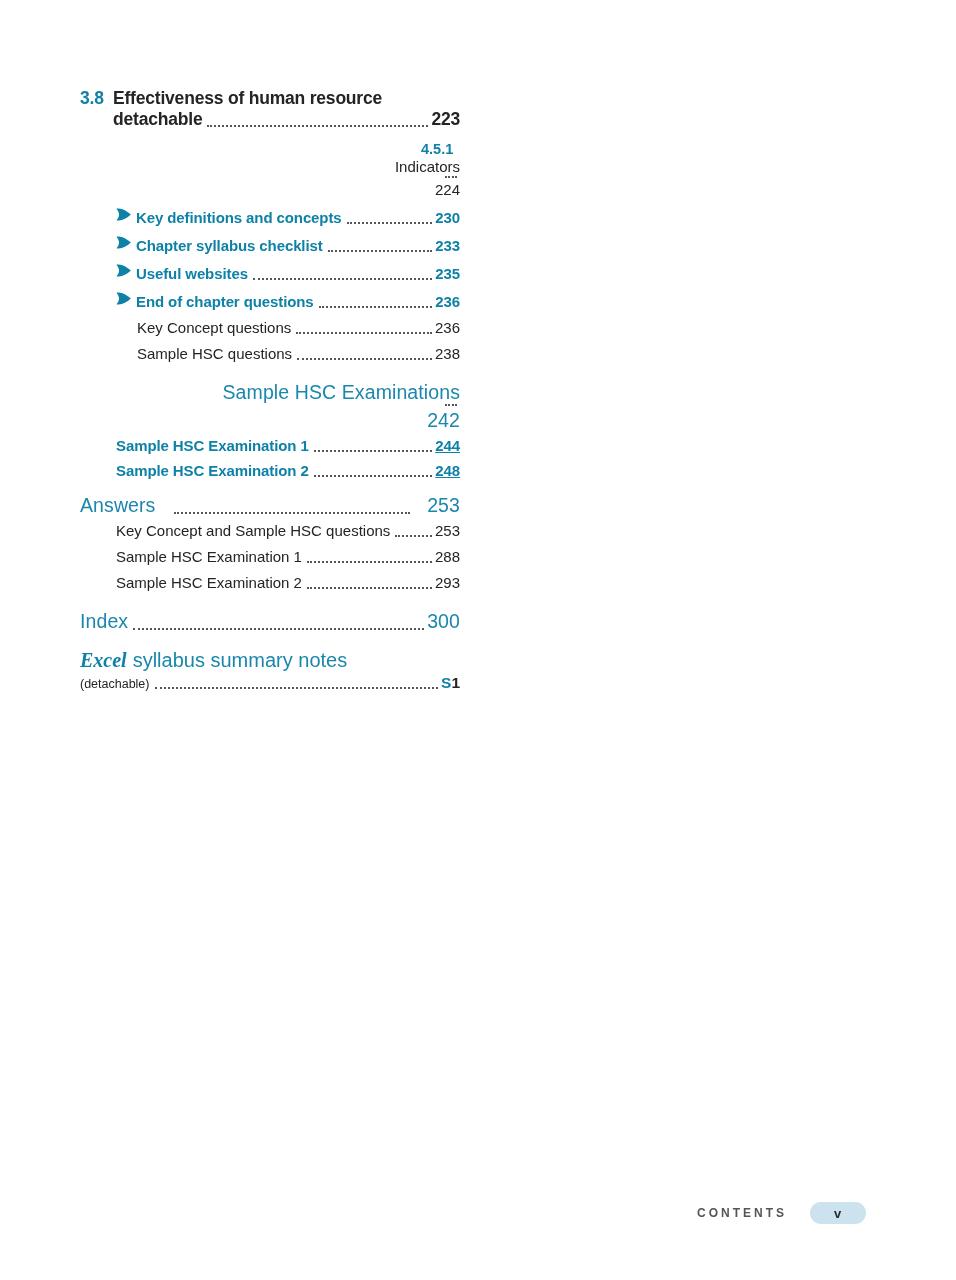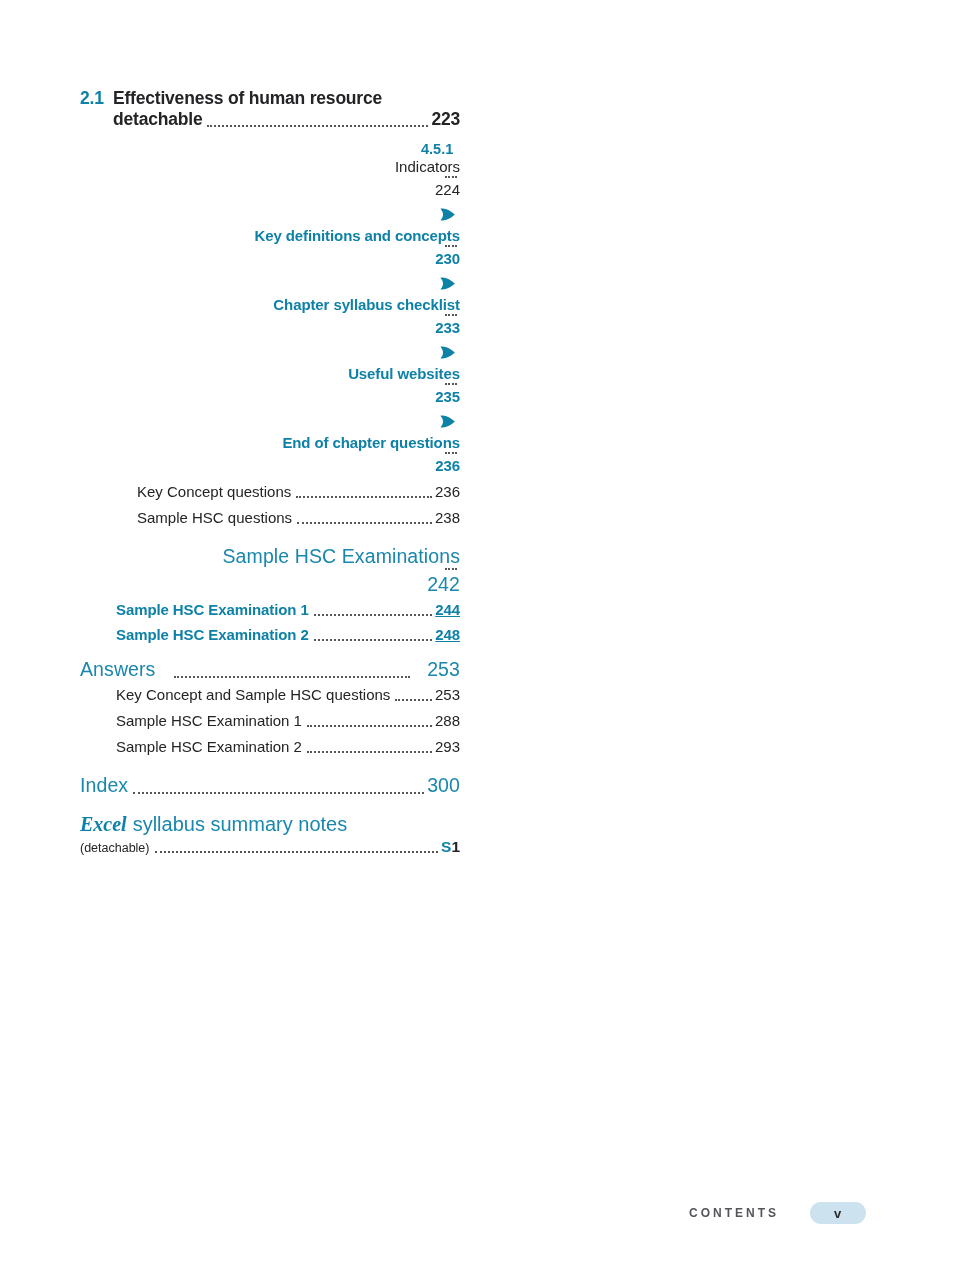--- a/index.html
+++ b/index.html
@@ -24,21 +24,21 @@
   
   .main-l1,.main-l2{font-size:17.5px;font-weight:bold;letter-spacing:-0.2px;line-height:21px;color:var(--dark);}
   .num45{color:var(--teal);display:inline-block;width:33px;flex:none;}
   .main-l2{padding-left:33px;}
 
   
   .row-451{margin-top:10px;padding-left:33px;font-size:15px;line-height:18px;margin-bottom:8px;flex-direction:column;}
   .num451{color:var(--teal);font-weight:bold;font-size:14.5px;display:inline-block;width:39px;flex:none;}
 
   
-  .bullet-row{padding-left:35px;font-size:15px;line-height:18px;font-weight:bold;color:var(--teal);margin-bottom:8px;letter-spacing:-0.1px;flex-direction:column;}
+  .bullet-row{padding-left:35px;font-size:15px;line-height:18px;font-weight:bold;color:var(--teal);margin-bottom:8px;letter-spacing:-0.1px;}
   .bullet-row .icon{flex:none;width:17px;margin-right:4px;margin-bottom:1px;}
   .bullet-row .page{color:var(--teal);text-align:right;}
 
   
   .plain-row{font-size:15px;line-height:18px;color:var(--dark);margin-bottom:8px;}
   .indent57{padding-left:57px;}
   .indent36{padding-left:36px;}
 
   
   .section-row{font-size:19.5px;line-height:23px;color:var(--teal-light);margin-bottom:5px;letter-spacing:0.1px;}
@@ -52,32 +52,32 @@
   .examteal-row .page{color:var(--teal);text-decoration:underline;}
 
   
   .excel-title{margin-top:16px;font-size:20px;line-height:23px;color:var(--teal-light);text-align:right;}
   .excel-brand{font-family:"Liberation Serif", serif;font-style:italic;font-weight:bold;color:var(--teal);margin-right:6px;}
   .detach-row{margin-top:3px;font-size:12.5px;line-height:16px;color:var(--dark);}
   .s1 .s{color:var(--teal);font-weight:bold;font-size:15.5px;}
   .s1 .one{color:var(--dark);font-weight:bold;font-size:15.5px;}
 
   
-  .footer{position:absolute;top:1202px;right:90px;display:flex;align-items:center;gap:31px;}
+  .footer{position:absolute;top:1202px;right:90px;display:flex;align-items:center;gap:23px;}
   .footer-label{font-size:12px;letter-spacing:3px;color:var(--footer-gray);font-weight:bold;}
   .footer-pill{width:56px;height:22px;border-radius:11px;background:var(--pill);display:flex;align-items:center;justify-content:center;}
   .footer-pill .pg{font-size:13px;font-weight:bold;color:#2a2a2c;letter-spacing:1px;}
 </style>
 </head>
 <body>
 
 <div class="content">
 
   <div class="row main-l1">
-    <span class="num45">2.1</span>
+    <span class="num45">3.8</span>
     <span>Effectiveness of human resource</span>
   </div>
   <div class="row main-l2">
     <span>detachable</span>
     <span class="leader"></span>
     <span class="page">223</span>
   </div>
 
   <div class="row row-451">
     <span class="num451">4.5.1</span>

